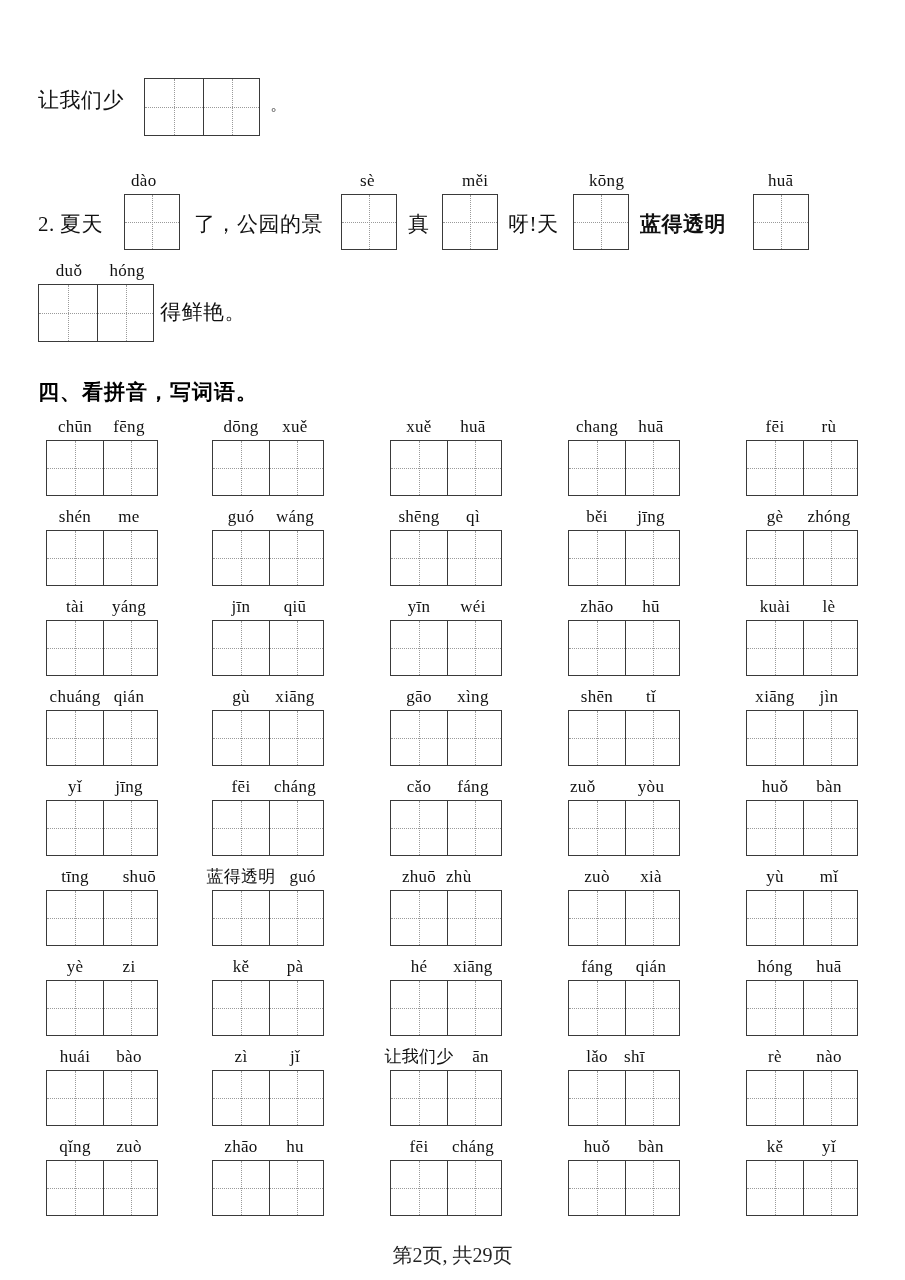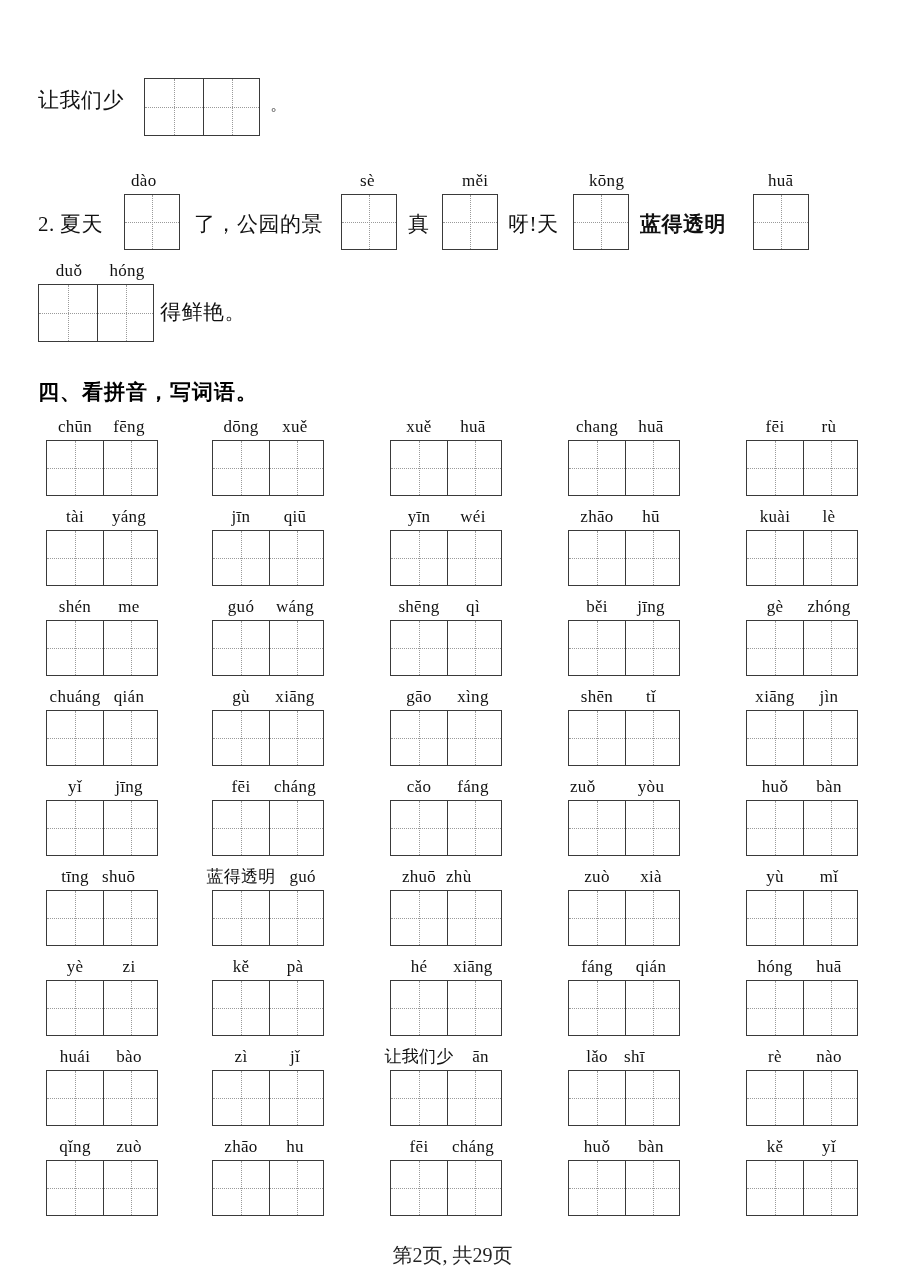--- a/index.html
+++ b/index.html
@@ -228,20 +228,67 @@
         <div class="tzg">
           <span class="vsep" style="left:56px"></span>
           <span class="hmid"></span>
           <span class="vmid" style="left:28px"></span>
           <span class="vmid" style="left:84px"></span>
         </div>
       </div>
     </div>
     <div class="wg-row">
       <div class="wg-item" style="left: 46px; width: 112px;">
+        <div class="py"><span style="display:inline-block;min-width:54px;text-align:center">shén</span><span style="display:inline-block;min-width:54px;text-align:center">me</span></div>
+        <div class="tzg">
+          <span class="vsep" style="left:56px"></span>
+          <span class="hmid"></span>
+          <span class="vmid" style="left:28px"></span>
+          <span class="vmid" style="left:84px"></span>
+        </div>
+      </div>
+      <div class="wg-item" style="left: 212px; width: 112px;">
+        <div class="py"><span style="display:inline-block;min-width:54px;text-align:center">guó</span><span style="display:inline-block;min-width:54px;text-align:center">wáng</span></div>
+        <div class="tzg">
+          <span class="vsep" style="left:56px"></span>
+          <span class="hmid"></span>
+          <span class="vmid" style="left:28px"></span>
+          <span class="vmid" style="left:84px"></span>
+        </div>
+      </div>
+      <div class="wg-item" style="left: 390px; width: 112px;">
+        <div class="py"><span style="display:inline-block;min-width:54px;text-align:center">shēng</span><span style="display:inline-block;min-width:54px;text-align:center">qì</span></div>
+        <div class="tzg">
+          <span class="vsep" style="left:56px"></span>
+          <span class="hmid"></span>
+          <span class="vmid" style="left:28px"></span>
+          <span class="vmid" style="left:84px"></span>
+        </div>
+      </div>
+      <div class="wg-item" style="left: 568px; width: 112px;">
+        <div class="py"><span style="display:inline-block;min-width:54px;text-align:center">běi</span><span style="display:inline-block;min-width:54px;text-align:center">jīng</span></div>
+        <div class="tzg">
+          <span class="vsep" style="left:56px"></span>
+          <span class="hmid"></span>
+          <span class="vmid" style="left:28px"></span>
+          <span class="vmid" style="left:84px"></span>
+        </div>
+      </div>
+      <div class="wg-item" style="left: 746px; width: 112px;">
+        <div class="py"><span style="display:inline-block;min-width:54px;text-align:center">gè</span><span style="display:inline-block;min-width:54px;text-align:center">zhóng</span></div>
+        <div class="tzg">
+          <span class="vsep" style="left:56px"></span>
+          <span class="hmid"></span>
+          <span class="vmid" style="left:28px"></span>
+          <span class="vmid" style="left:84px"></span>
+        </div>
+      </div>
+    </div>
+    <div class="wg-row">
+      <div class="wg-item" style="left: 46px; width: 112px;">
         <div class="py"><span style="display:inline-block;min-width:54px;text-align:center">tài</span><span style="display:inline-block;min-width:54px;text-align:center">yáng</span></div>
         <div class="tzg">
           <span class="vsep" style="left:56px"></span>
           <span class="hmid"></span>
           <span class="vmid" style="left:28px"></span>
           <span class="vmid" style="left:84px"></span>
         </div>
       </div>
       <div class="wg-item" style="left: 212px; width: 112px;">
         <div class="py"><span style="display:inline-block;min-width:54px;text-align:center">jīn</span><span style="display:inline-block;min-width:54px;text-align:center">qiū</span></div>
@@ -275,67 +322,20 @@
         <div class="tzg">
           <span class="vsep" style="left:56px"></span>
           <span class="hmid"></span>
           <span class="vmid" style="left:28px"></span>
           <span class="vmid" style="left:84px"></span>
         </div>
       </div>
     </div>
     <div class="wg-row">
       <div class="wg-item" style="left: 46px; width: 112px;">
-        <div class="py"><span style="display:inline-block;min-width:54px;text-align:center">shén</span><span style="display:inline-block;min-width:54px;text-align:center">me</span></div>
-        <div class="tzg">
-          <span class="vsep" style="left:56px"></span>
-          <span class="hmid"></span>
-          <span class="vmid" style="left:28px"></span>
-          <span class="vmid" style="left:84px"></span>
-        </div>
-      </div>
-      <div class="wg-item" style="left: 212px; width: 112px;">
-        <div class="py"><span style="display:inline-block;min-width:54px;text-align:center">guó</span><span style="display:inline-block;min-width:54px;text-align:center">wáng</span></div>
-        <div class="tzg">
-          <span class="vsep" style="left:56px"></span>
-          <span class="hmid"></span>
-          <span class="vmid" style="left:28px"></span>
-          <span class="vmid" style="left:84px"></span>
-        </div>
-      </div>
-      <div class="wg-item" style="left: 390px; width: 112px;">
-        <div class="py"><span style="display:inline-block;min-width:54px;text-align:center">shēng</span><span style="display:inline-block;min-width:54px;text-align:center">qì</span></div>
-        <div class="tzg">
-          <span class="vsep" style="left:56px"></span>
-          <span class="hmid"></span>
-          <span class="vmid" style="left:28px"></span>
-          <span class="vmid" style="left:84px"></span>
-        </div>
-      </div>
-      <div class="wg-item" style="left: 568px; width: 112px;">
-        <div class="py"><span style="display:inline-block;min-width:54px;text-align:center">běi</span><span style="display:inline-block;min-width:54px;text-align:center">jīng</span></div>
-        <div class="tzg">
-          <span class="vsep" style="left:56px"></span>
-          <span class="hmid"></span>
-          <span class="vmid" style="left:28px"></span>
-          <span class="vmid" style="left:84px"></span>
-        </div>
-      </div>
-      <div class="wg-item" style="left: 746px; width: 112px;">
-        <div class="py"><span style="display:inline-block;min-width:54px;text-align:center">gè</span><span style="display:inline-block;min-width:54px;text-align:center">zhóng</span></div>
-        <div class="tzg">
-          <span class="vsep" style="left:56px"></span>
-          <span class="hmid"></span>
-          <span class="vmid" style="left:28px"></span>
-          <span class="vmid" style="left:84px"></span>
-        </div>
-      </div>
-    </div>
-    <div class="wg-row">
-      <div class="wg-item" style="left: 46px; width: 112px;">
         <div class="py"><span style="display:inline-block;min-width:54px;text-align:center">chuáng</span><span style="display:inline-block;min-width:54px;text-align:center">qián</span></div>
         <div class="tzg">
           <span class="vsep" style="left:56px"></span>
           <span class="hmid"></span>
           <span class="vmid" style="left:28px"></span>
           <span class="vmid" style="left:84px"></span>
         </div>
       </div>
       <div class="wg-item" style="left: 212px; width: 112px;">
         <div class="py"><span style="display:inline-block;min-width:54px;text-align:center">gù</span><span style="display:inline-block;min-width:54px;text-align:center">xiāng</span></div>
@@ -416,21 +416,21 @@
         <div class="tzg">
           <span class="vsep" style="left:56px"></span>
           <span class="hmid"></span>
           <span class="vmid" style="left:28px"></span>
           <span class="vmid" style="left:84px"></span>
         </div>
       </div>
     </div>
     <div class="wg-row">
       <div class="wg-item" style="left: 46px; width: 112px;">
-        <div class="py"><span style="display:inline-block;min-width:54px;text-align:center">tīng</span><span style="display:inline-block;min-width:54px;text-align:left">shuō</span></div>
+        <div class="py"><span style="display:inline-block;min-width:54px;text-align:center">tīng</span><span style="display:inline-block;min-width:54px;text-align:right">shuō</span></div>
         <div class="tzg">
           <span class="vsep" style="left:56px"></span>
           <span class="hmid"></span>
           <span class="vmid" style="left:28px"></span>
           <span class="vmid" style="left:84px"></span>
         </div>
       </div>
       <div class="wg-item" style="left: 212px; width: 112px;">
         <div class="py"><span style="display:inline-block;min-width:54px;text-align:center">蓝得透明</span><span style="display:inline-block;min-width:54px;text-align:center">guó</span></div>
         <div class="tzg">

